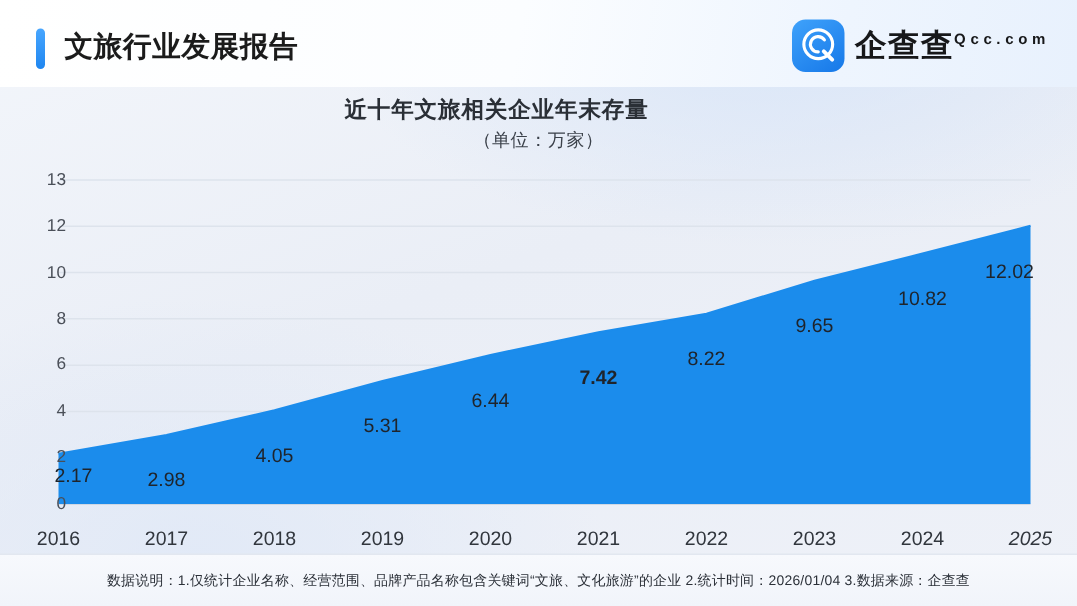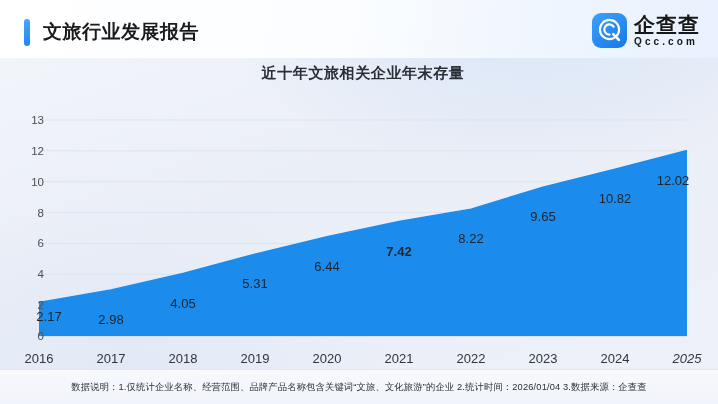--- a/index.html
+++ b/index.html
@@ -57,21 +57,21 @@
   }
   #brand-mark {
     width: 35px; height: 35px;
     border-radius: 9px;
     background: linear-gradient(145deg, #3fa2fb 0%, #1678e8 100%);
     position: relative;
     flex: none;
   }
   #brand-text {
     display: flex;
-    flex-direction: column;
+    flex-direction: row;
     justify-content: center;
     line-height: 1;
   }
   #brand-cn {
     font-size: 21px;
     font-weight: bold;
     color: #17181a;
     letter-spacing: 1px;
     white-space: nowrap;
   }
@@ -87,21 +87,20 @@
   
   #chart-title {
     position: absolute;
     left: 0; top: 64px;
     width: 662px;
     text-align: center;
     font-size: 15px;
     font-weight: bold;
     color: #2a2f36;
     letter-spacing: 0.6px;
-    padding-left: 32px;
   }
   #chart-subtitle {
     position: absolute;
     left: 0; top: 85px;
     width: 718px;
     text-align: center;
     font-size: 12px;
     color: #3b414a;
     letter-spacing: 0.4px;
   }
@@ -177,20 +176,21 @@
         </svg>
       </div>
       <div id="brand-text">
         <div id="brand-cn">企查查</div>
         <div id="brand-en">Qcc.com</div>
       </div>
     </div>
   </div>
 
   <div id="chart-title">近十年文旅相关企业年末存量</div>
+  <div id="chart-subtitle">（单位：万家）</div>
 
   <svg id="plot" viewBox="0 0 718 404" preserveAspectRatio="none">
     <g id="gridlines">
         <line x1="39" x2="687" y1="336" y2="336" stroke="#c9d0dc" stroke-width="1"></line>
         <line x1="39" x2="687" y1="305.14285714285717" y2="305.14285714285717" stroke="#dde3ec" stroke-width="1"></line>
         <line x1="39" x2="687" y1="274.2857142857143" y2="274.2857142857143" stroke="#dde3ec" stroke-width="1"></line>
         <line x1="39" x2="687" y1="243.42857142857144" y2="243.42857142857144" stroke="#dde3ec" stroke-width="1"></line>
         <line x1="39" x2="687" y1="212.57142857142856" y2="212.57142857142856" stroke="#dde3ec" stroke-width="1"></line>
         <line x1="39" x2="687" y1="181.71428571428572" y2="181.71428571428572" stroke="#dde3ec" stroke-width="1"></line>
         <line x1="39" x2="687" y1="150.85714285714286" y2="150.85714285714286" stroke="#dde3ec" stroke-width="1"></line>

